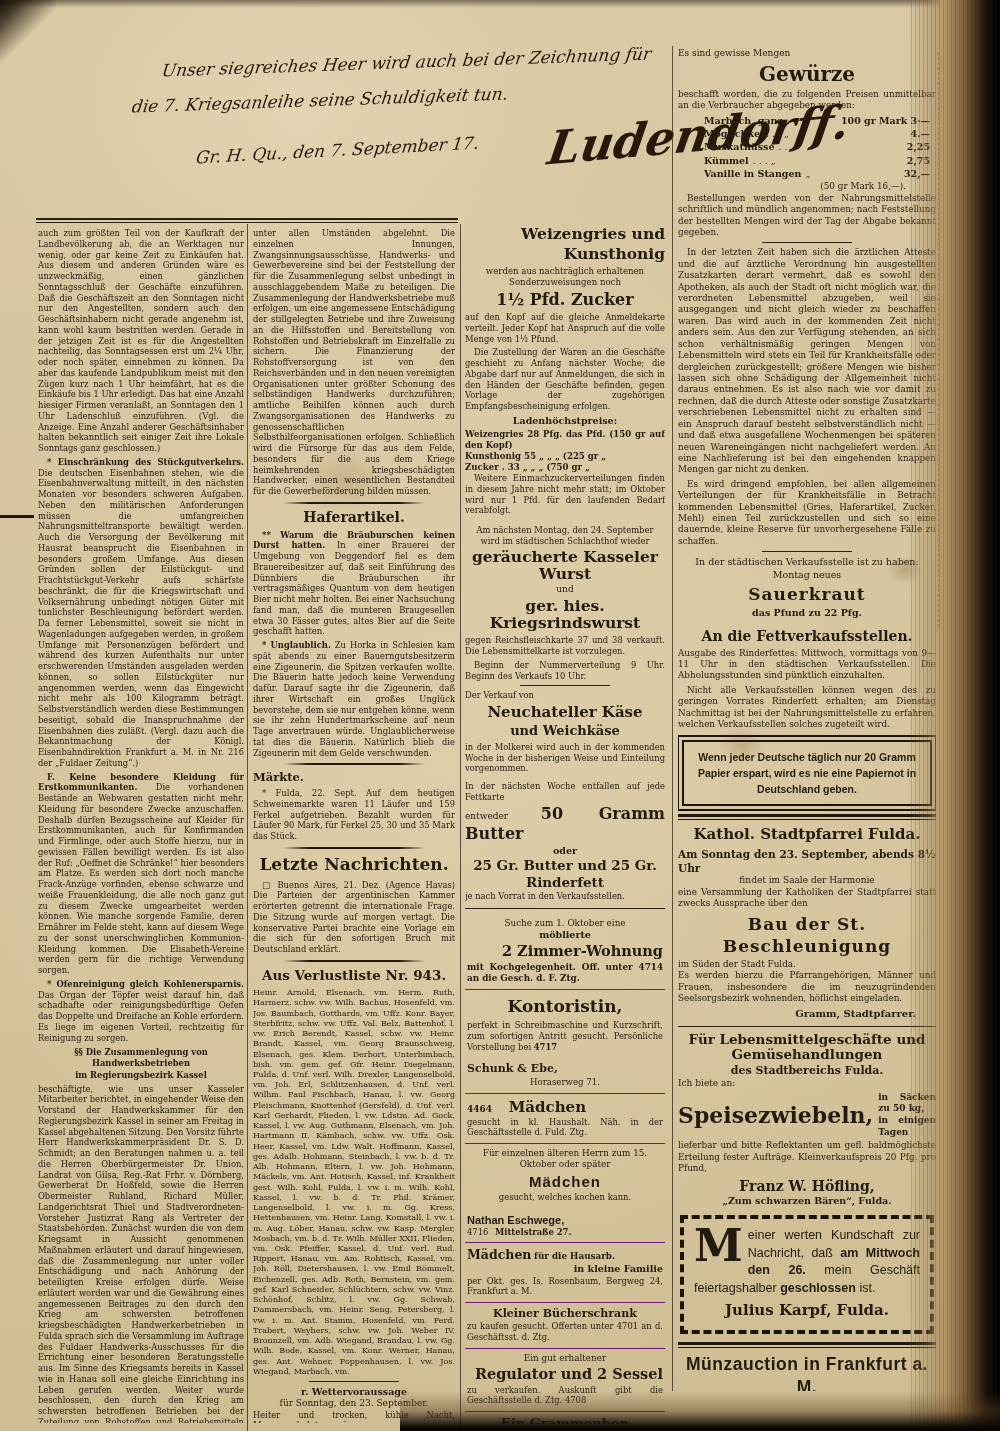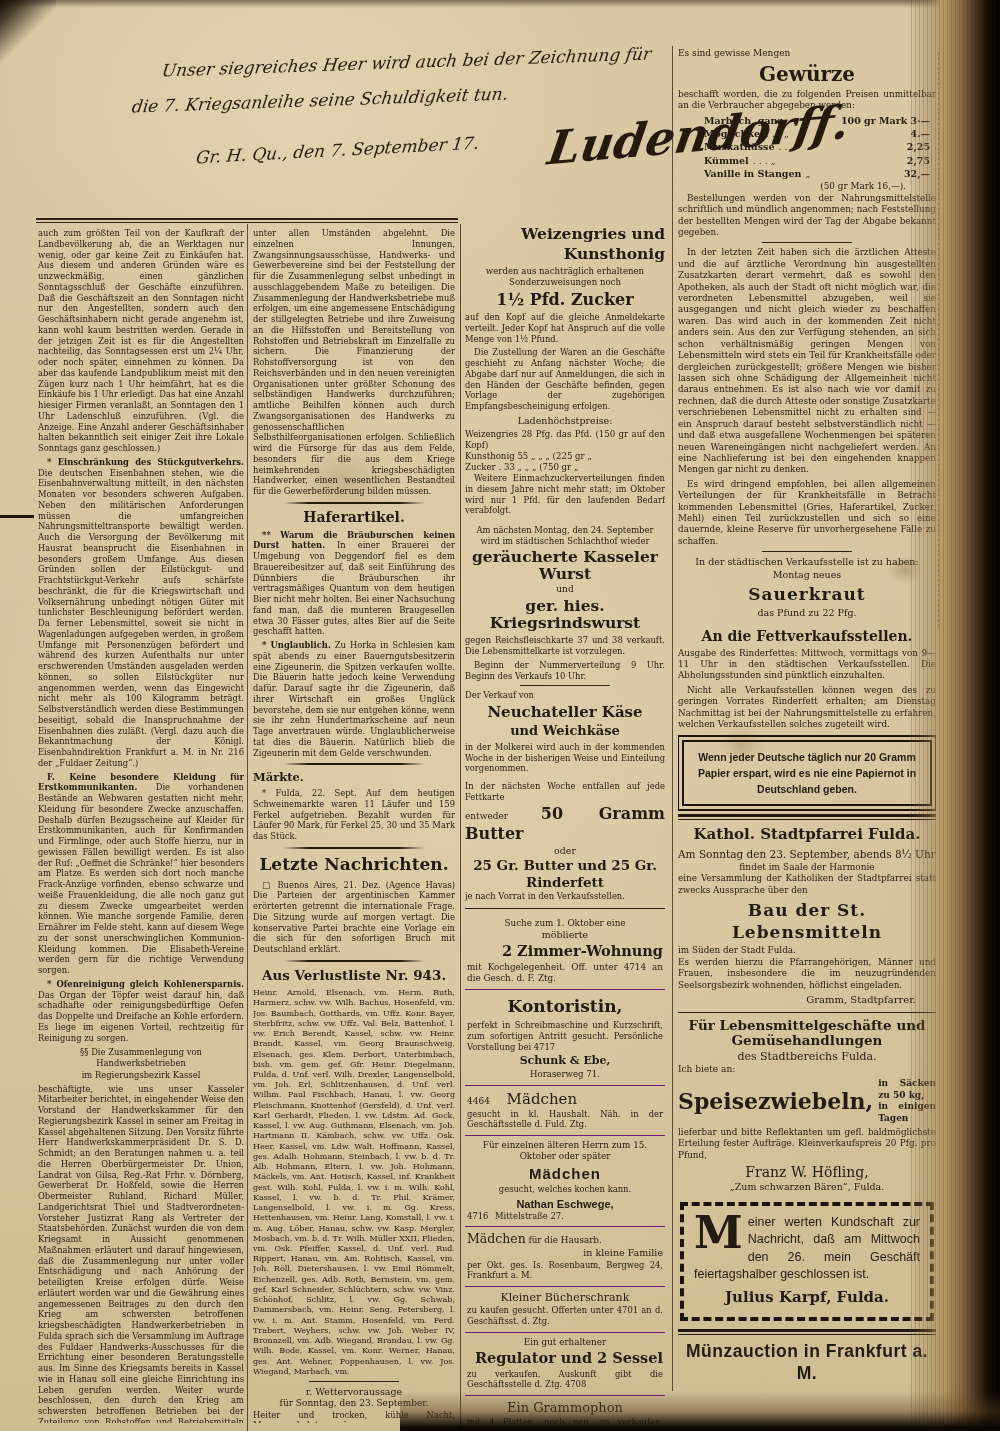--- a/index.html
+++ b/index.html
@@ -25,21 +25,21 @@
     background:linear-gradient(180deg, rgba(30,20,10,.5), rgba(30,20,10,0));}
   .vline{position:absolute;width:1px;background:rgba(45,35,20,.75);}
   .dashline{position:absolute;width:0;border-left:1px dashed rgba(60,45,25,.8);}
   .toprule{position:absolute;left:36px;top:218px;width:422px;
     border-top:2px solid #2a2013;border-bottom:1px solid #2a2013;height:2px;}
   .margin-rule{position:absolute;left:0;top:515px;width:34px;border-top:3px solid #1f1812;}
 
   .col{position:absolute;overflow:hidden;text-align:justify;}
   .c{text-align:center;}
   .r{text-align:right;}
-  .b{font-weight:normal;}
+  .b{font-weight:bold;}
   .lead{font-weight:bold;}
   p{margin:0 0 3px 0;text-indent:9px;}
   p.ni{text-indent:0;}
 
   .sep{height:2px;width:70%;margin:5px auto 5px;
     background:linear-gradient(90deg,transparent,#231a0e 18%,#231a0e 82%,transparent);}
   .sep-s{height:1px;width:90px;margin:4px auto;background:#2a2013;}
   .rule-h{border-top:3px solid #1f1710;border-bottom:1px solid #1f1710;height:2px;margin:6px 0 5px;}
   .rule-1{border-top:1px solid #2a2013;margin:6px 0 5px;}
 
@@ -63,21 +63,21 @@
   .h-verlust{font-size:13.5px;font-weight:bold;text-align:center;margin:3px 0 4px;}
 
   
   .ad{border-top:1px solid #701a75;padding:4px 2px 5px;}
   .ad:first-child{border-top:none;}
   .ad .t-lg{font-size:14.5px;font-weight:bold;text-align:right;margin:1px 0;}
   .ad .t-xl{font-size:17px;font-weight:bold;text-align:center;margin:2px 0;}
   .ad .t-fat{font-family:"Liberation Sans",sans-serif;font-size:15px;font-weight:bold;
     letter-spacing:1px;text-align:center;margin:1px 0;}
   .ad .sans-b{font-family:"Liberation Sans",sans-serif;font-weight:bold;}
-  .firm{font-size:11px;font-weight:bold;text-align:center;margin-top:2px;}
+  .firm{font-size:11px;font-weight:bold;margin-top:10px;}
 
   
   .h-gew{font-size:20px;font-weight:bold;text-align:center;margin:1px 0 2px;}
   .price-row{display:flex;font-size:9.5px;margin:0 6px 1px 26px;}
   .price-row .nm{font-weight:bold;}
   .price-row .dots{flex:1;overflow:hidden;white-space:nowrap;color:#3a2e1c;padding:0 4px;}
   .price-row .pr{font-weight:bold;white-space:nowrap;}
   .h-sauer{font-size:17px;font-weight:bold;text-align:center;letter-spacing:1px;margin:2px 0;}
   .h-fett{font-size:14px;font-weight:bold;text-align:center;margin:2px 0 2px;}
   .papier-box{border:2px solid #1c140b;outline:2px solid #1c140b;outline-offset:3px;
@@ -294,21 +294,21 @@
     </div>
     <div class="papier-box">
       <span>Wenn jeder Deutsche täglich nur 20 Gramm Papier erspart, wird es nie eine Papiernot in Deutschland geben.</span>
     </div>
     <div class="rule-h"></div>
     <div>
       <div class="h-kirche">Kathol. Stadtpfarrei Fulda.</div>
       <div class="b" style="font-size:10.5px;">Am Sonntag den 23. September, abends 8½ Uhr</div>
       <div class="c" style="font-size:9px;">findet im Saale der Harmonie</div>
       <div style="font-size:8.8px;text-align:justify;">eine Versammlung der Katholiken der Stadtpfarrei statt zwecks Aussprache über den</div>
-      <div class="h-sturm">Bau der St. Lebensmitteln</div>
+      <div class="h-sturm">Bau der St. Beschleunigung</div>
       <div style="font-size:8.8px;">im Süden der Stadt Fulda.</div>
       <div style="font-size:8.8px;text-align:justify;">Es werden hierzu die Pfarrangehörigen, Männer und Frauen, insbesondere die im neuzugründenden Seelsorgsbezirk wohnenden, höflichst eingeladen.</div>
       <div class="r b" style="font-size:10px;padding-right:20px;margin-top:2px;">Gramm, Stadtpfarrer.</div>
     </div>
     <div class="rule-1"></div>
     <div>
       <div class="h-leb">Für Lebensmittelgeschäfte und Gemüsehandlungen</div>
       <div class="c b" style="font-size:11px;">des Stadtbereichs Fulda.</div>
       <div style="font-size:9px;">Ich biete an:</div>
       <div class="zw-row">

